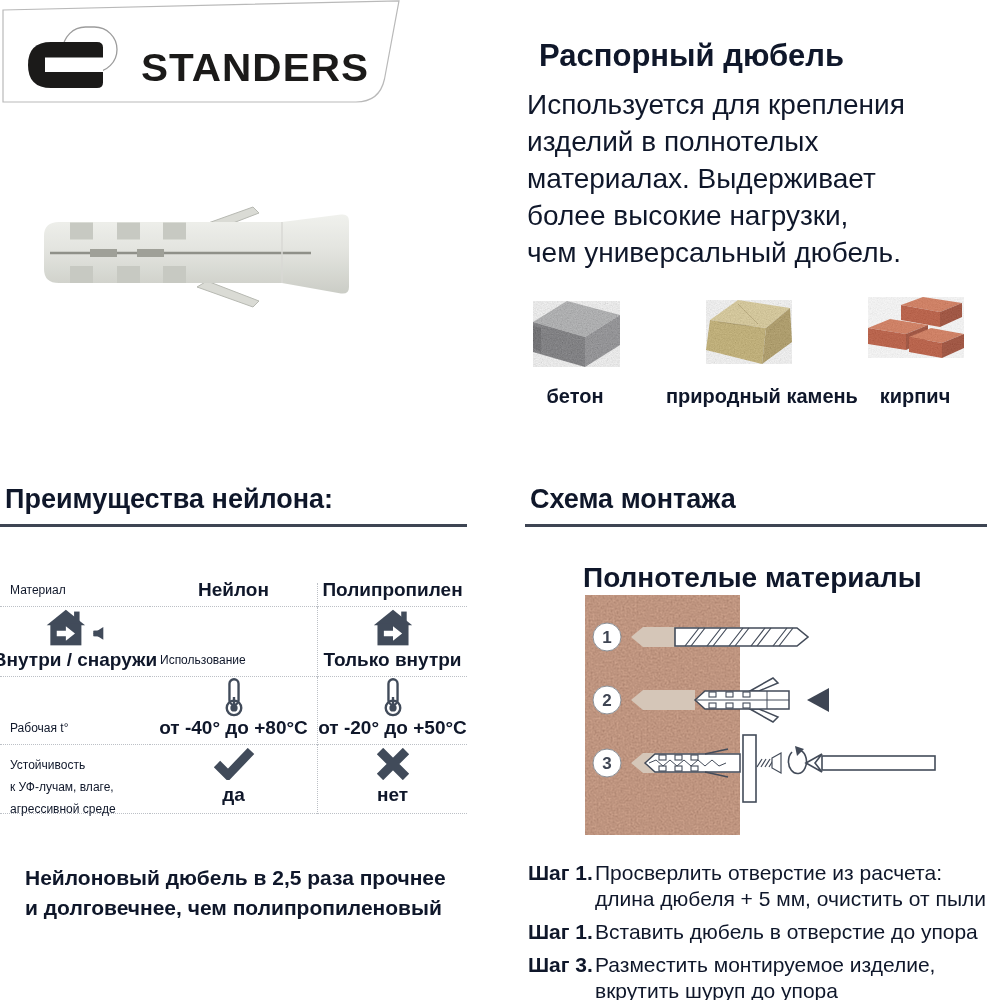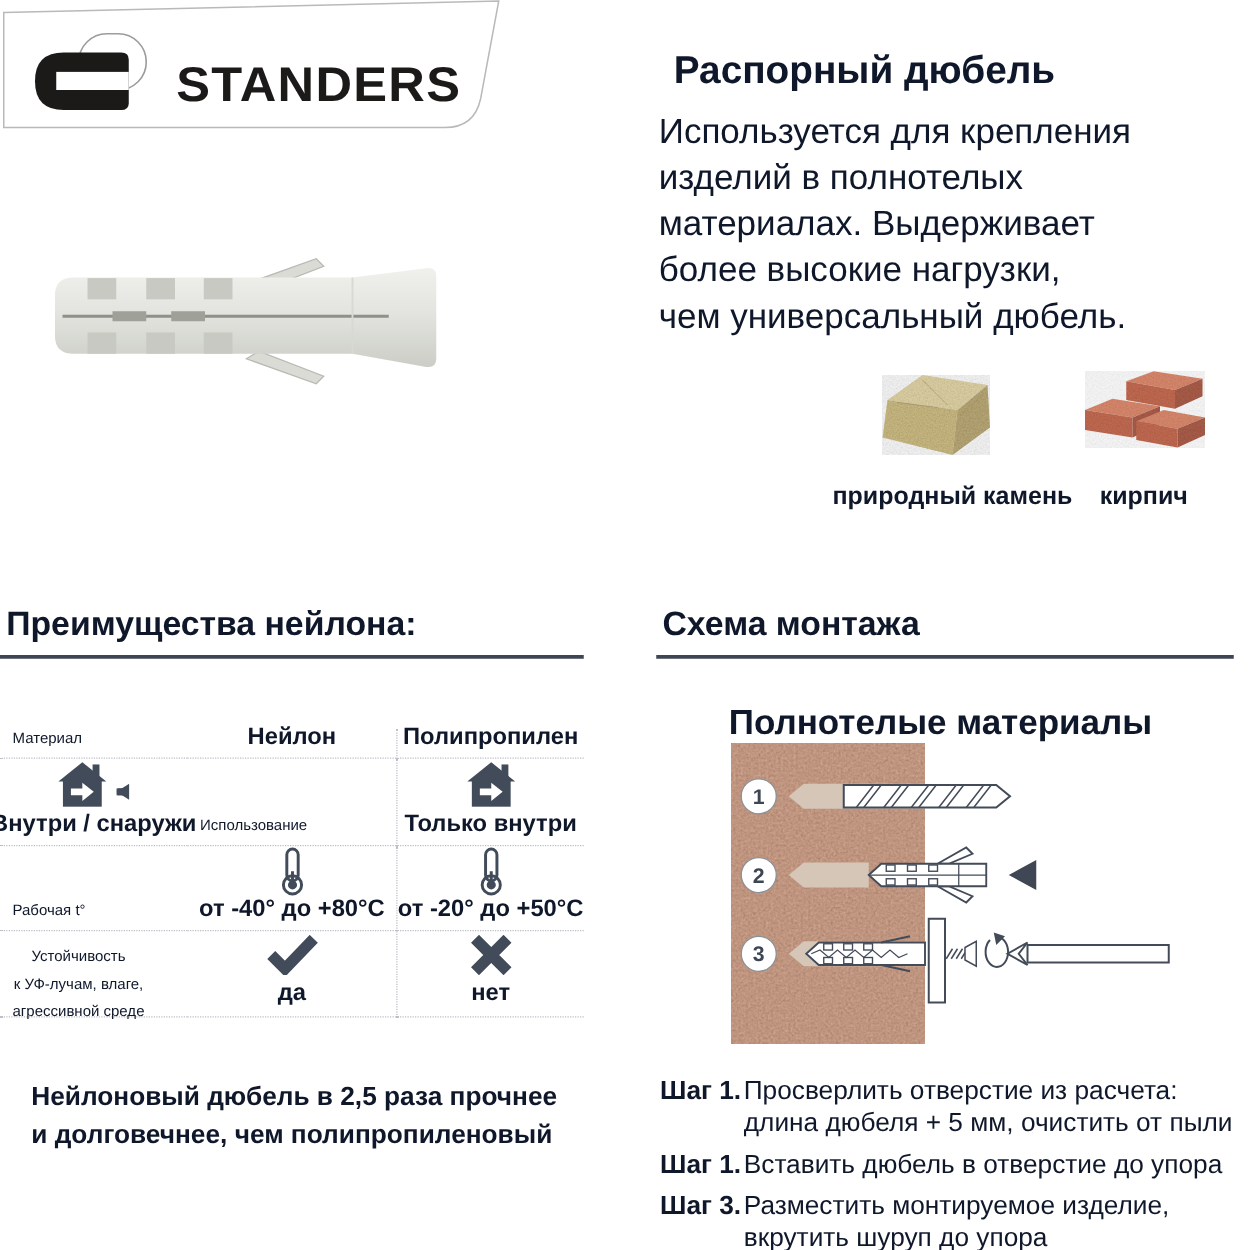--- a/index.html
+++ b/index.html
@@ -14,21 +14,21 @@
   .mat{position:absolute;top:292px;text-align:center;}
   .mat .lbl{margin-top:7px;font-size:20px;font-weight:bold;white-space:nowrap;}
   
   .sec-h{font-size:27px;font-weight:bold;border-bottom:3px solid #3e4553;padding:0 0 9px 5px;}
   
   .adv-table{left:0;top:583px;width:467px;display:grid;
              grid-template-columns:150px 167px 150px;grid-template-rows:24px 70px 68px 69px;}
   .cell{border-bottom:1.5px dotted #bcc0c6;}
   .c3{border-left:1.5px dotted #bcc0c6;}
   .lab{display:flex;align-items:flex-end;padding:0 0 5px 10px;font-size:12px;line-height:22px;white-space:pre;}
-  .lab.top{align-items:flex-start;padding-top:9px;text-align:center;}
+  .lab.top{align-items:flex-start;padding-top:9px;}
   .val{display:flex;flex-direction:column;align-items:center;justify-content:flex-end;
        padding-bottom:5px;font-size:19px;font-weight:bold;white-space:nowrap;}
   .val svg{display:block;}
   
   .note{left:25px;top:863px;width:440px;font-size:21px;font-weight:bold;line-height:30px;white-space:pre-line;}
   
   .scheme-sub{left:583px;top:562px;font-size:28px;font-weight:bold;}
   .steps{left:528px;top:860px;width:466px;}
   .step{display:flex;margin-bottom:7px;font-size:21px;line-height:26px;}
   .step b{flex:none;width:67px;font-weight:bold;}
@@ -103,20 +103,32 @@
         <feComponentTransfer>
           <feFuncR type="table" tableValues="0.30 0.74"></feFuncR>
           <feFuncG type="table" tableValues="0.15 0.45"></feFuncG>
           <feFuncB type="table" tableValues="0.10 0.33"></feFuncB>
           <feFuncA type="table" tableValues="1 1"></feFuncA>
         </feComponentTransfer>
       </filter>
     </defs>
   </svg>
 
+  <div class="mat" style="left:513px;width:124px">
+    <svg width="100" height="82" viewBox="0 0 100 82">
+      <polygon points="8,30 42,9 95,23 60,45" fill="#a6a7a9"></polygon>
+      <polygon points="8,30 60,45 60,75 8,60" fill="#626266"></polygon>
+      <polygon points="60,45 95,23 95,53 60,75" fill="#7e7e82"></polygon>
+      <polygon points="8,34 16,36 16,60 8,56" fill="#4c4c50"></polygon>
+      <g clip-path="none" opacity="0.35">
+        <polygon points="8,30 42,9 95,23 95,53 60,75 8,60" fill="#000" filter="url(#fNoiseGray)"></polygon>
+      </g>
+    </svg>
+    <div class="lbl">бетон</div>
+  </div>
 
   <div class="mat" style="left:666px;width:168px">
     <svg width="104" height="82" viewBox="0 0 104 82">
       <polygon points="12,28 40,8 92,16 68,36" fill="#dcca8d"></polygon>
       <polygon points="12,28 68,36 64,72 8,58" fill="#c0a95e"></polygon>
       <polygon points="68,36 92,16 94,50 64,72" fill="#a8904c"></polygon>
       <path d="M20,30 L52,34 M40,12 L60,32 M70,40 L88,24" stroke="#8f7a40" stroke-width="0.8" fill="none" opacity="0.6"></path>
       <g opacity="0.3">
         <polygon points="12,28 40,8 92,16 94,50 64,72 8,58" fill="#000" filter="url(#fNoiseGray)"></polygon>
       </g>

